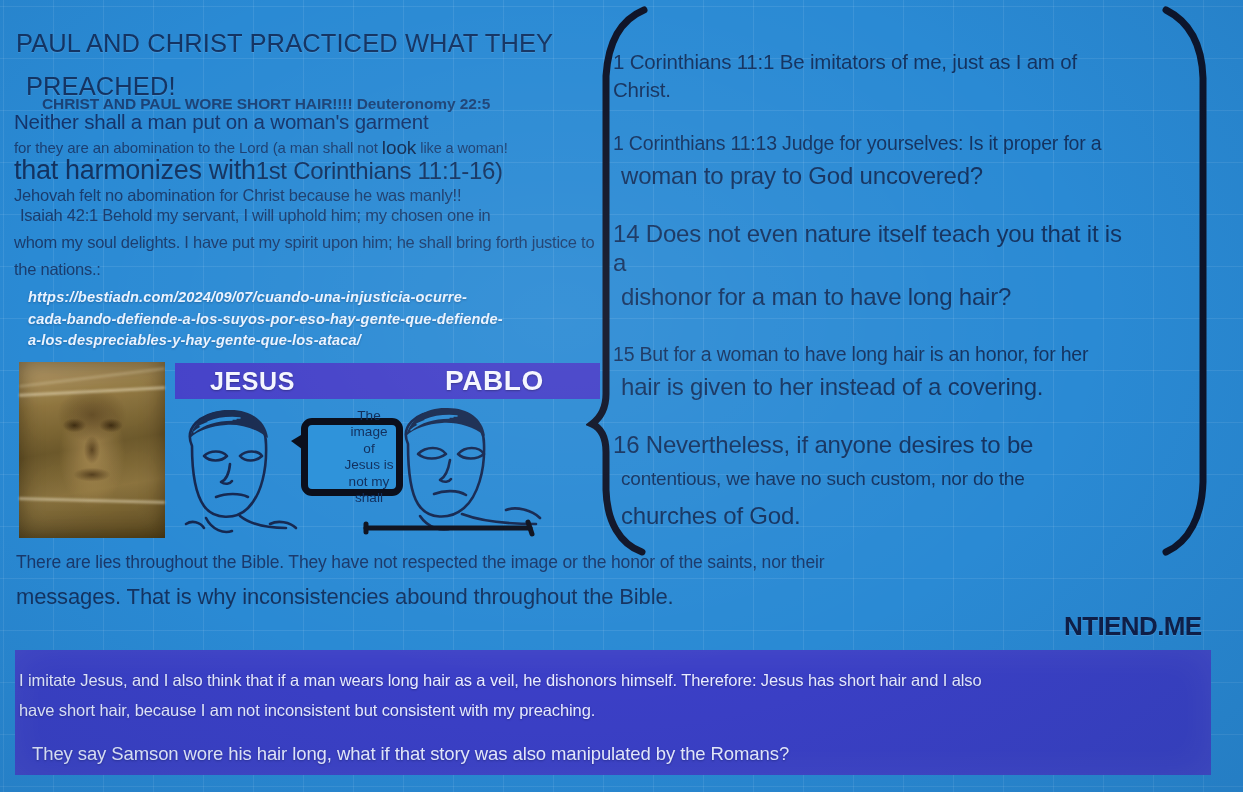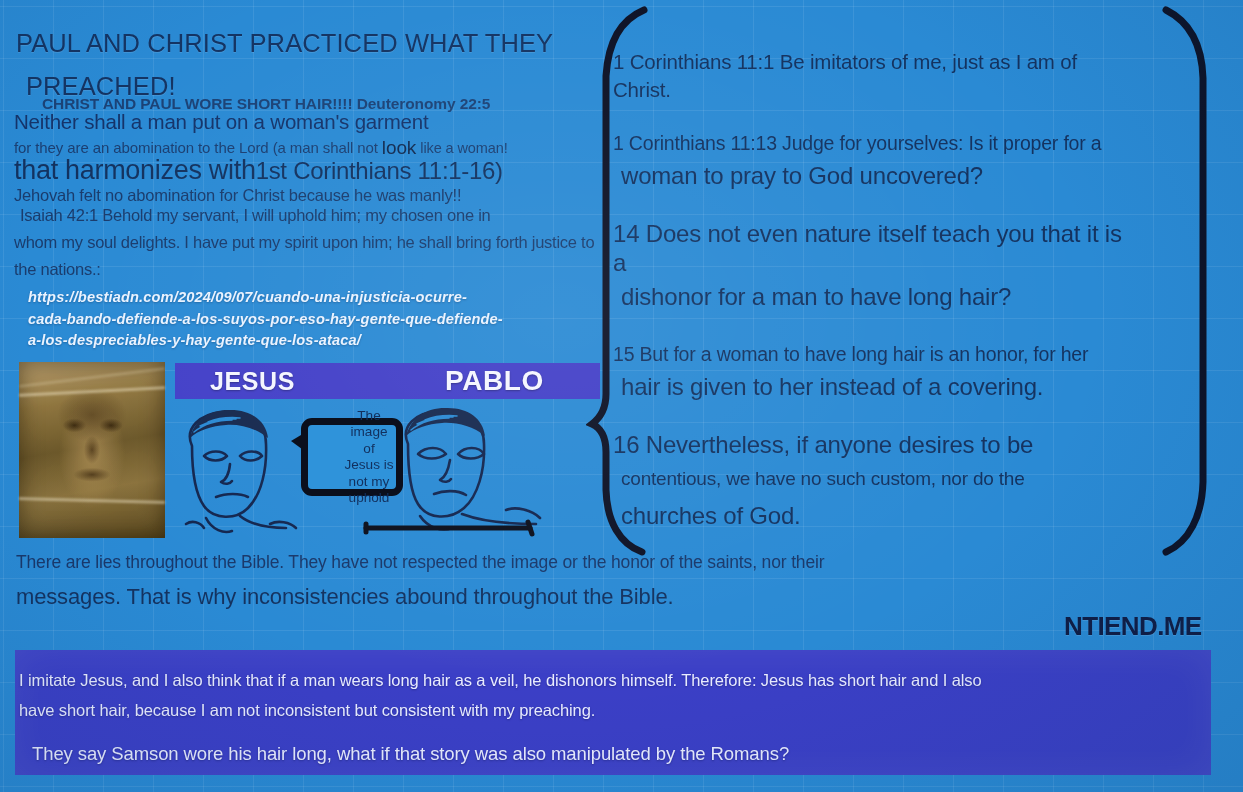--- a/index.html
+++ b/index.html
@@ -325,21 +325,21 @@
       <path d="M358 124 L362 136" stroke="#0b0f1c" stroke-width="5"></path>
     </svg>
   </div>
 
   <div id="bubble-tail" class="abs"></div>
   <div id="bubble" class="abs">
     <div>
       <span class="btxt">The image</span>
       <span class="btxt">of Jesus is</span>
       <span class="btxt">not my</span>
-      <span class="btxt">uphold</span>
+      <span class="btxt">shall</span>
     </div>
   </div>
 
   <div id="bracket-left" class="abs">
     <svg width="70" height="552" viewBox="0 0 70 552" fill="none" stroke="#0d1226" stroke-width="7" stroke-linecap="round">
       <path d="M58 6 C34 16 22 40 20 72 L20 390 C20 404 14 414 6 420 C15 424 20 434 20 448 L20 486 C21 518 34 540 56 548"></path>
     </svg>
   </div>
   <div id="bracket-right" class="abs">
     <svg width="70" height="552" viewBox="0 0 70 552" fill="none" stroke="#0d1226" stroke-width="7" stroke-linecap="round">

